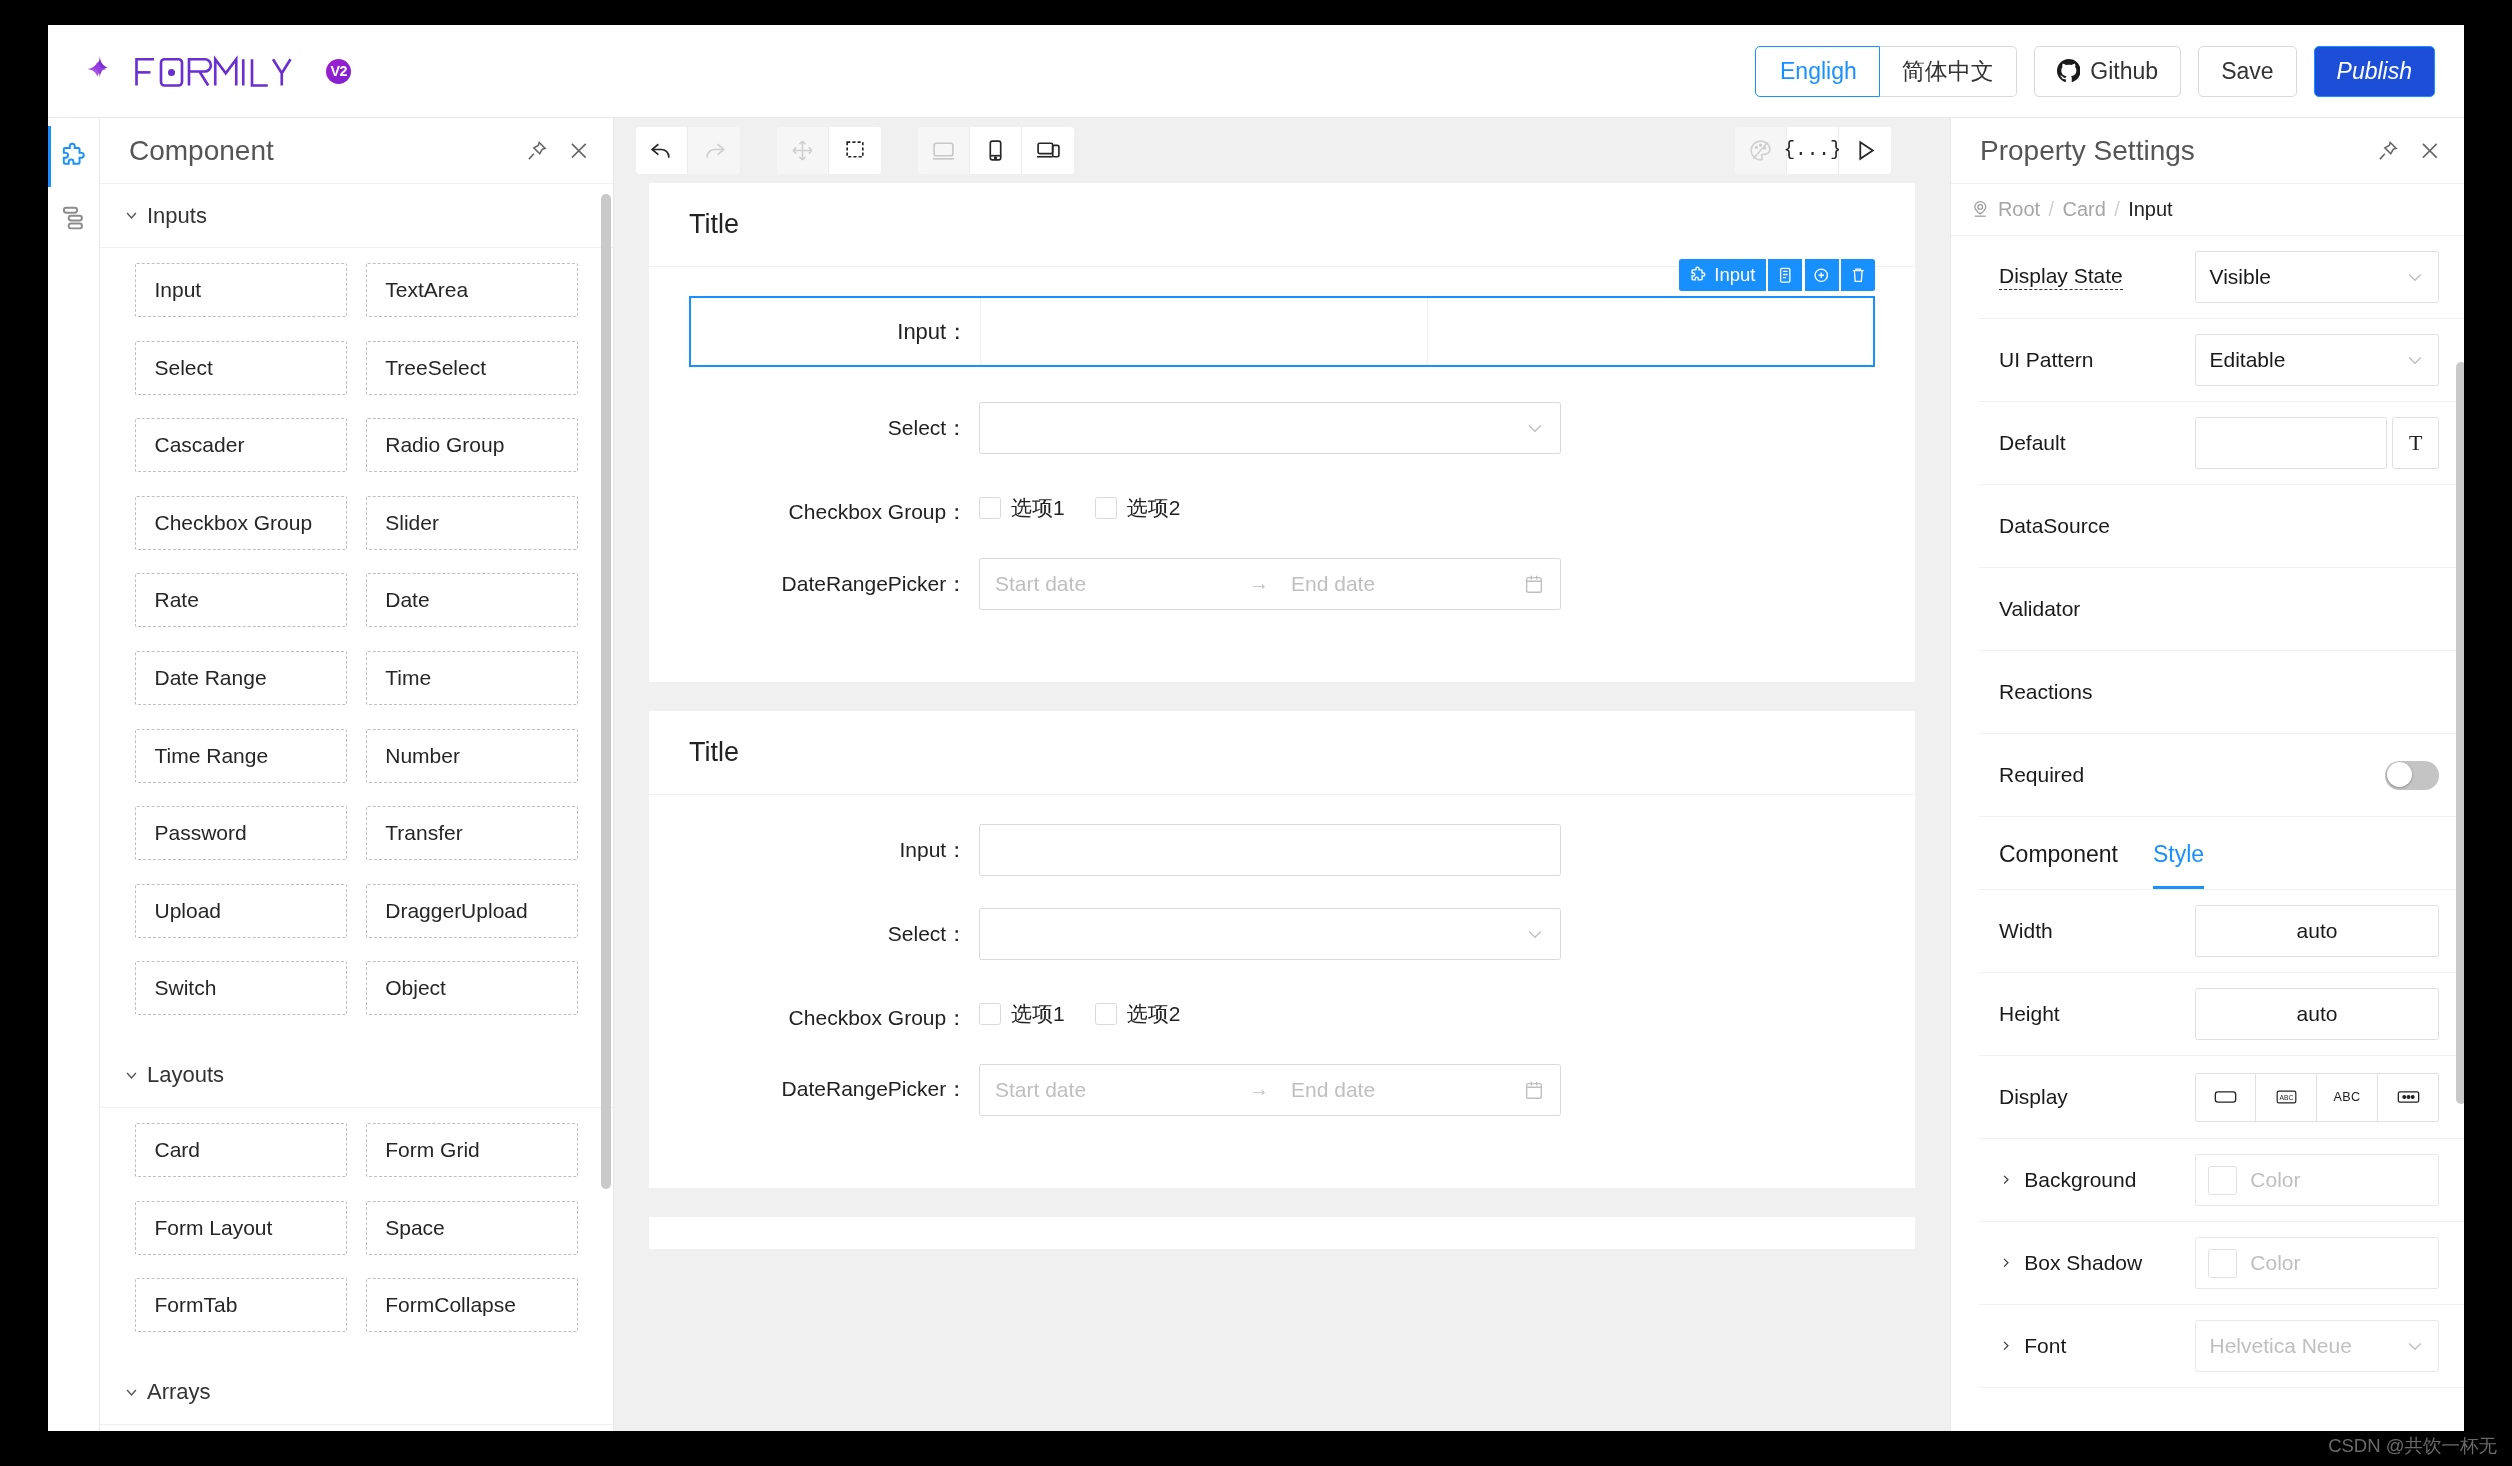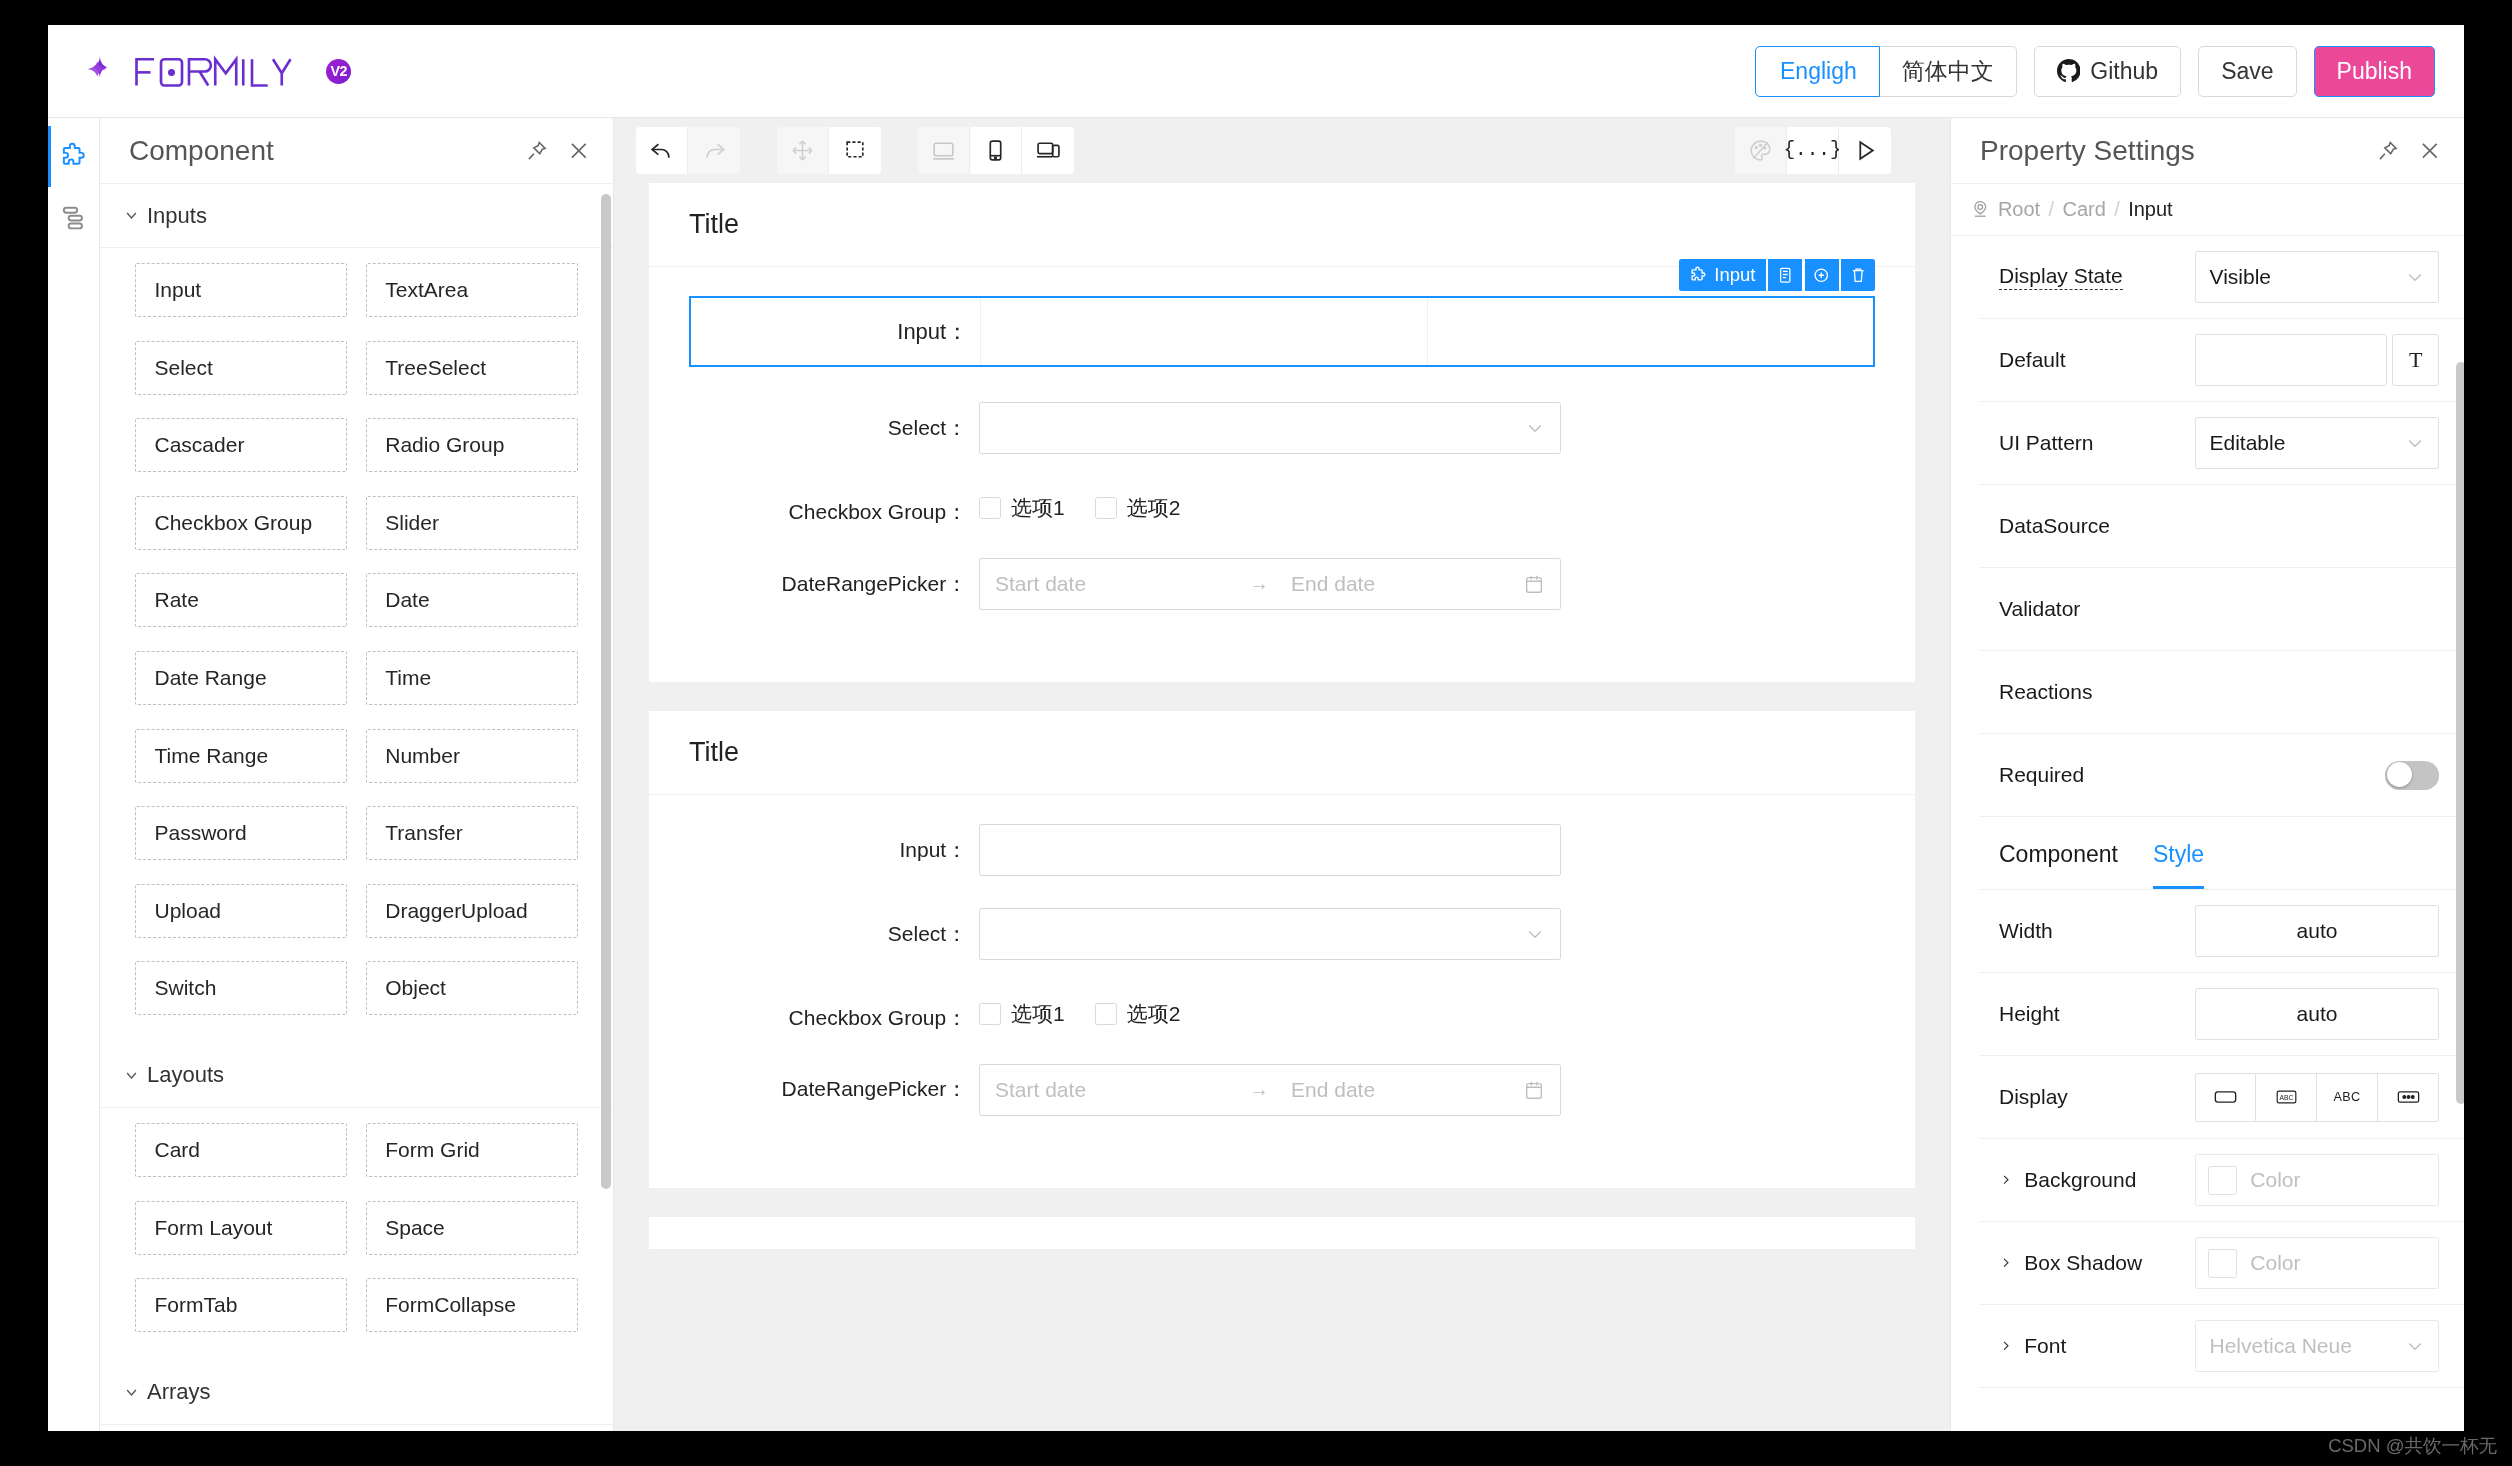--- a/index.html
+++ b/index.html
@@ -44,21 +44,21 @@
     border: 0.8px solid #d9d9d9; background: #fff;
     font-size: 23px; color: #333;
     display: flex; align-items: center; justify-content: center; gap: 10px;
     border-radius: 5px; cursor: pointer;
     font-family: "Liberation Sans", sans-serif;
     white-space: nowrap;
   }
   .seg .btn:first-child { border-radius: 5px 0 0 5px; }
   .seg .btn:last-child { border-radius: 0 5px 5px 0; border-left: none; }
   .btn.active-lang { color: #1890ff; border-color: #1890ff; z-index: 2; padding-left: 24px; }
-  .btn.primary { background: #ec4899; border-color: #1890ff; color: #fff; }
+  .btn.primary { background: #1d4ed8; border-color: #1890ff; color: #fff; font-style: italic; }
   .gh-icon { width: 23.6px; height: 23.6px; display: block; }
 
   
   .body { flex: 1; display: flex; min-height: 0; }
 
   
   .rail {
     width: 52px; flex: 0 0 52px;
     background: #fff; border-right: 0.8px solid #e8e8e8;
     display: flex; flex-direction: column; align-items: center;
@@ -667,35 +667,35 @@
               <div class="pctl">
                 <div class="psel">
                   <span>Visible</span>
                   <svg class="caret" viewBox="0 0 24 24" fill="none" stroke="currentColor" stroke-width="1.6">
                     <path d="M5 9l7 7 7-7"></path>
                   </svg>
                 </div>
               </div>
             </div>
             <div class="prow">
-              <div class="plab">Default</div>
-              <div class="pctl">
-                <div class="pinput"></div>
-                <div class="tbtn">T</div>
-              </div>
-            </div>
-            <div class="prow">
               <div class="plab">UI Pattern</div>
               <div class="pctl">
                 <div class="psel">
                   <span>Editable</span>
                   <svg class="caret" viewBox="0 0 24 24" fill="none" stroke="currentColor" stroke-width="1.6">
                     <path d="M5 9l7 7 7-7"></path>
                   </svg>
                 </div>
+              </div>
+            </div>
+            <div class="prow">
+              <div class="plab">Default</div>
+              <div class="pctl">
+                <div class="pinput"></div>
+                <div class="tbtn">T</div>
               </div>
             </div>
             <div class="prow">
               <div class="plab">DataSource</div>
               <div class="pctl"></div>
             </div>
             <div class="prow">
               <div class="plab">Validator</div>
               <div class="pctl"></div>
             </div>

